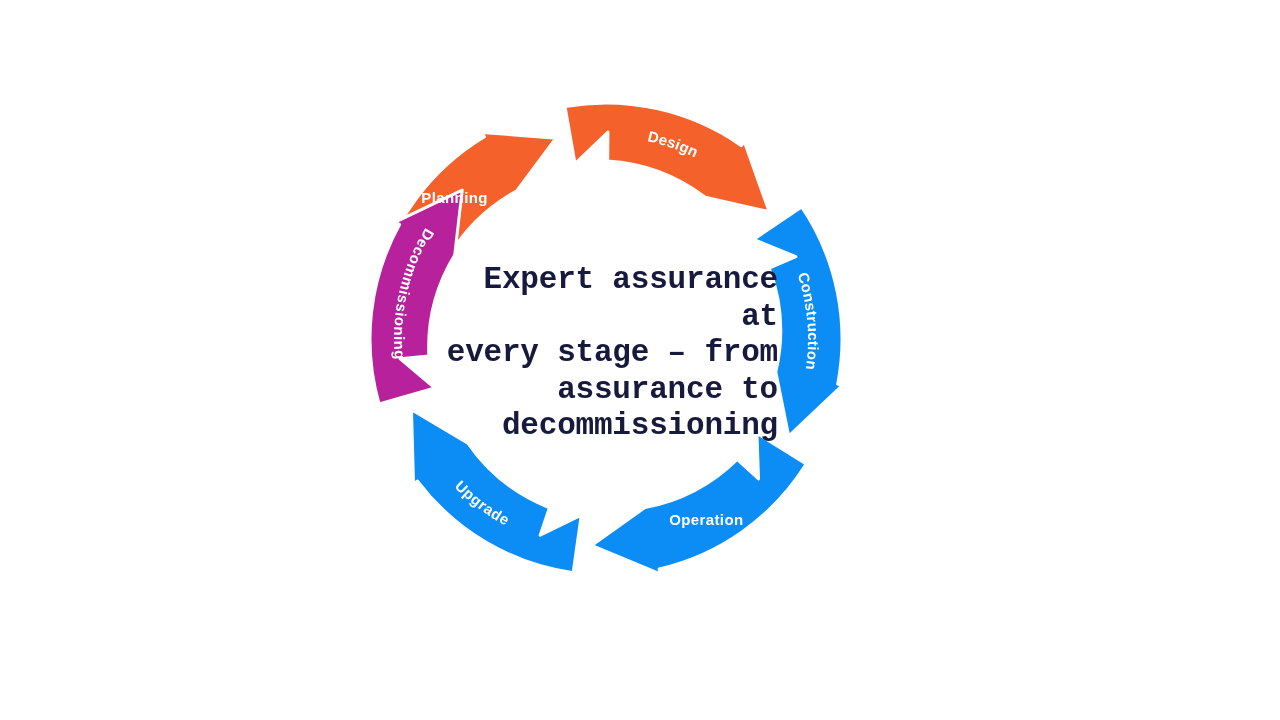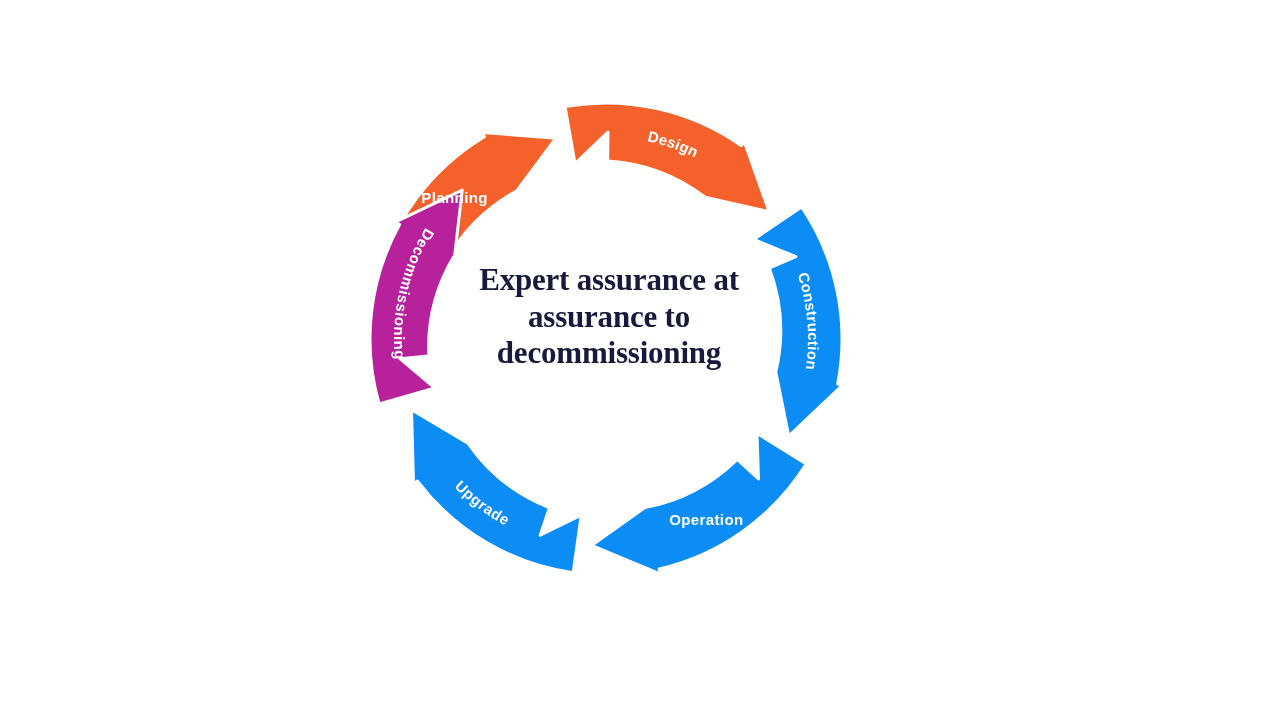--- a/index.html
+++ b/index.html
@@ -32,22 +32,22 @@
     font-weight: bold;
     font-size: 15px;
     fill: #ffffff;
     letter-spacing: 0.4px;
   }
   #center-text {
     position: absolute;
     left: 440px;
     top: 262px;
     width: 338px;
-    text-align: center;
-    font-family: Liberation Serif, serif;
+    text-align: right;
+    font-family: Liberation Mono, monospace;
     font-weight: bold;
     font-size: 31px;
     line-height: 1.18;
     color: #171A3C;
     letter-spacing: -0.2px;
   }
 </style>
 </head>
 <body>
 
@@ -75,17 +75,18 @@
         <text class="seg-label" dy="5"><textPath xlink:href="#lblpath-design" href="#lblpath-design" startOffset="50%" text-anchor="middle">Design</textPath></text>
         <text class="seg-label" dy="5"><textPath xlink:href="#lblpath-construction" href="#lblpath-construction" startOffset="50%" text-anchor="middle">Construction</textPath></text>
         <text class="seg-label" x="706.3555913909918" y="525.046279377855" text-anchor="middle">Operation</text>
         <text class="seg-label" dy="5"><textPath xlink:href="#lblpath-upgrade" href="#lblpath-upgrade" startOffset="50%" text-anchor="middle">Upgrade</textPath></text>
         <text class="seg-label" dy="5"><textPath xlink:href="#lblpath-decommissioning" href="#lblpath-decommissioning" startOffset="50%" text-anchor="middle">Decommissioning</textPath></text>
       </g>
   </svg>
 
   <div id="center-text">
       <div>Expert assurance at</div>
+      <div>every stage – from</div>
       <div>assurance to</div>
       <div>decommissioning</div>
     </div>
 
 </div>
 
 </body></html>

